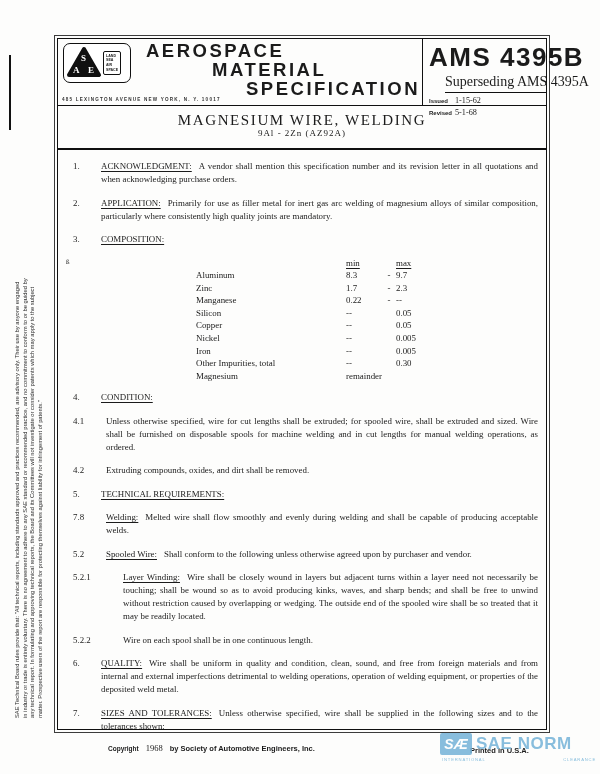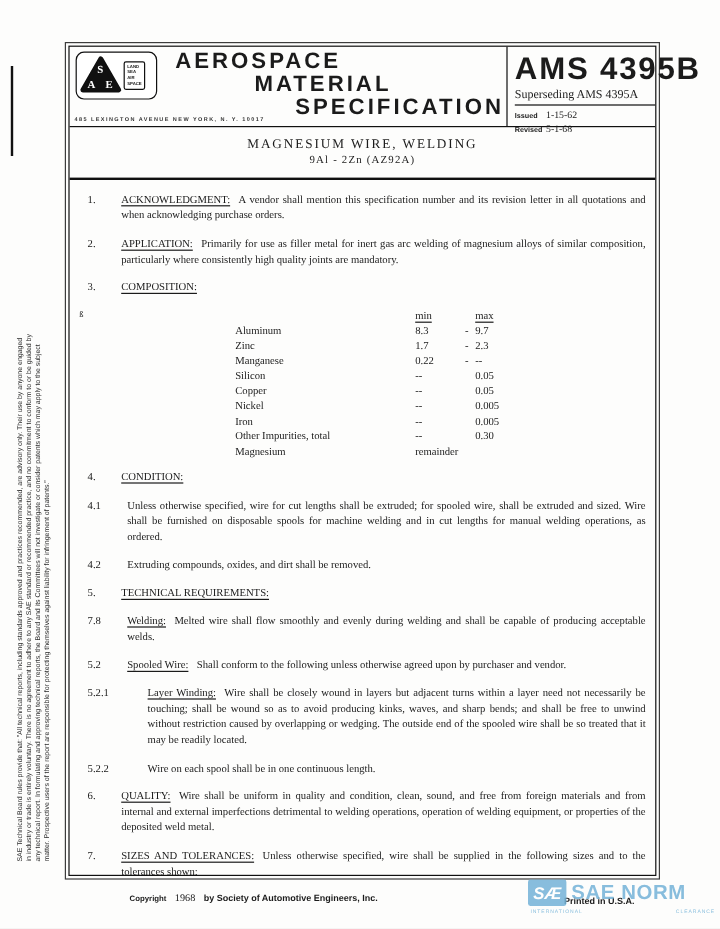--- a/index.html
+++ b/index.html
@@ -31,28 +31,28 @@
   .t1{left:88px;top:1px;}
   .t2{left:154px;top:20px;}
   .t3{left:188px;top:39px;}
   .society{position:absolute;left:3px;top:45px;font-family:"Liberation Sans",sans-serif;
            font-weight:bold;font-size:10.5px;white-space:nowrap;}
   .address{position:absolute;left:4px;top:58px;font-family:"Liberation Sans",sans-serif;
            font-weight:bold;font-size:4.6px;letter-spacing:1.2px;color:#333;white-space:nowrap;}
   .ams-cell{position:absolute;right:0;top:0;bottom:0;width:124px;border-left:1.5px solid #101010;
             box-sizing:border-box;padding:3px 6px;}
   .ams-num{font-family:"Liberation Sans",sans-serif;font-weight:bold;font-size:26px;letter-spacing:1.5px;white-space:nowrap;}
-  .ams-sup{font-size:10px;border-bottom:1px solid #101010;padding:1px 0 2px 0;margin-right:-6px;white-space:nowrap;}
+  .ams-sup{font-size:14px;border-bottom:1px solid #101010;padding:1px 0 2px 0;margin-right:-6px;white-space:nowrap;margin-left:16px;}
   .ams-row{display:flex;align-items:baseline;margin-top:3px;}
   .ams-lbl{font-family:"Liberation Sans",sans-serif;font-weight:bold;font-size:6px;width:26px;}
   .ams-val{font-size:8.2px;white-space:nowrap;}
 
   
   .title-box{height:44px;border-bottom:2.5px solid #101010;text-align:center;padding-top:8px;box-sizing:border-box;}
-  .title-l1{font-size:11px;letter-spacing:1.6px;line-height:13px;}
+  .title-l1{font-size:15px;letter-spacing:1.6px;line-height:13px;}
   .title-l2{font-size:9px;letter-spacing:1px;line-height:13px;}
 
   
   .body-content{position:relative;padding:10px 8px 0 15px;}
   .para{display:flex;margin-bottom:10.5px;font-size:8.9px;line-height:13px;}
   .pnum{flex:none;}
   .n1 .pnum{width:28px;}
   .n2 .pnum{width:33px;}
   .n3 .pnum{width:50px;}
   .ptext{flex:1;text-align:justify;}

